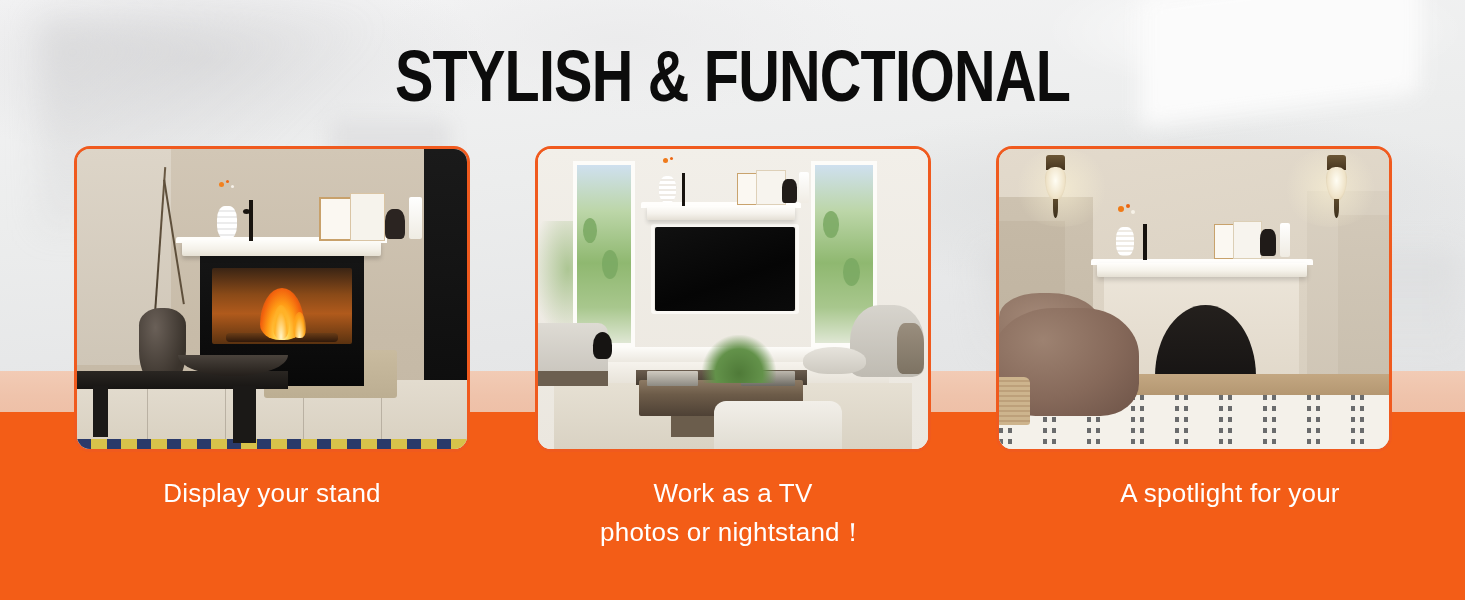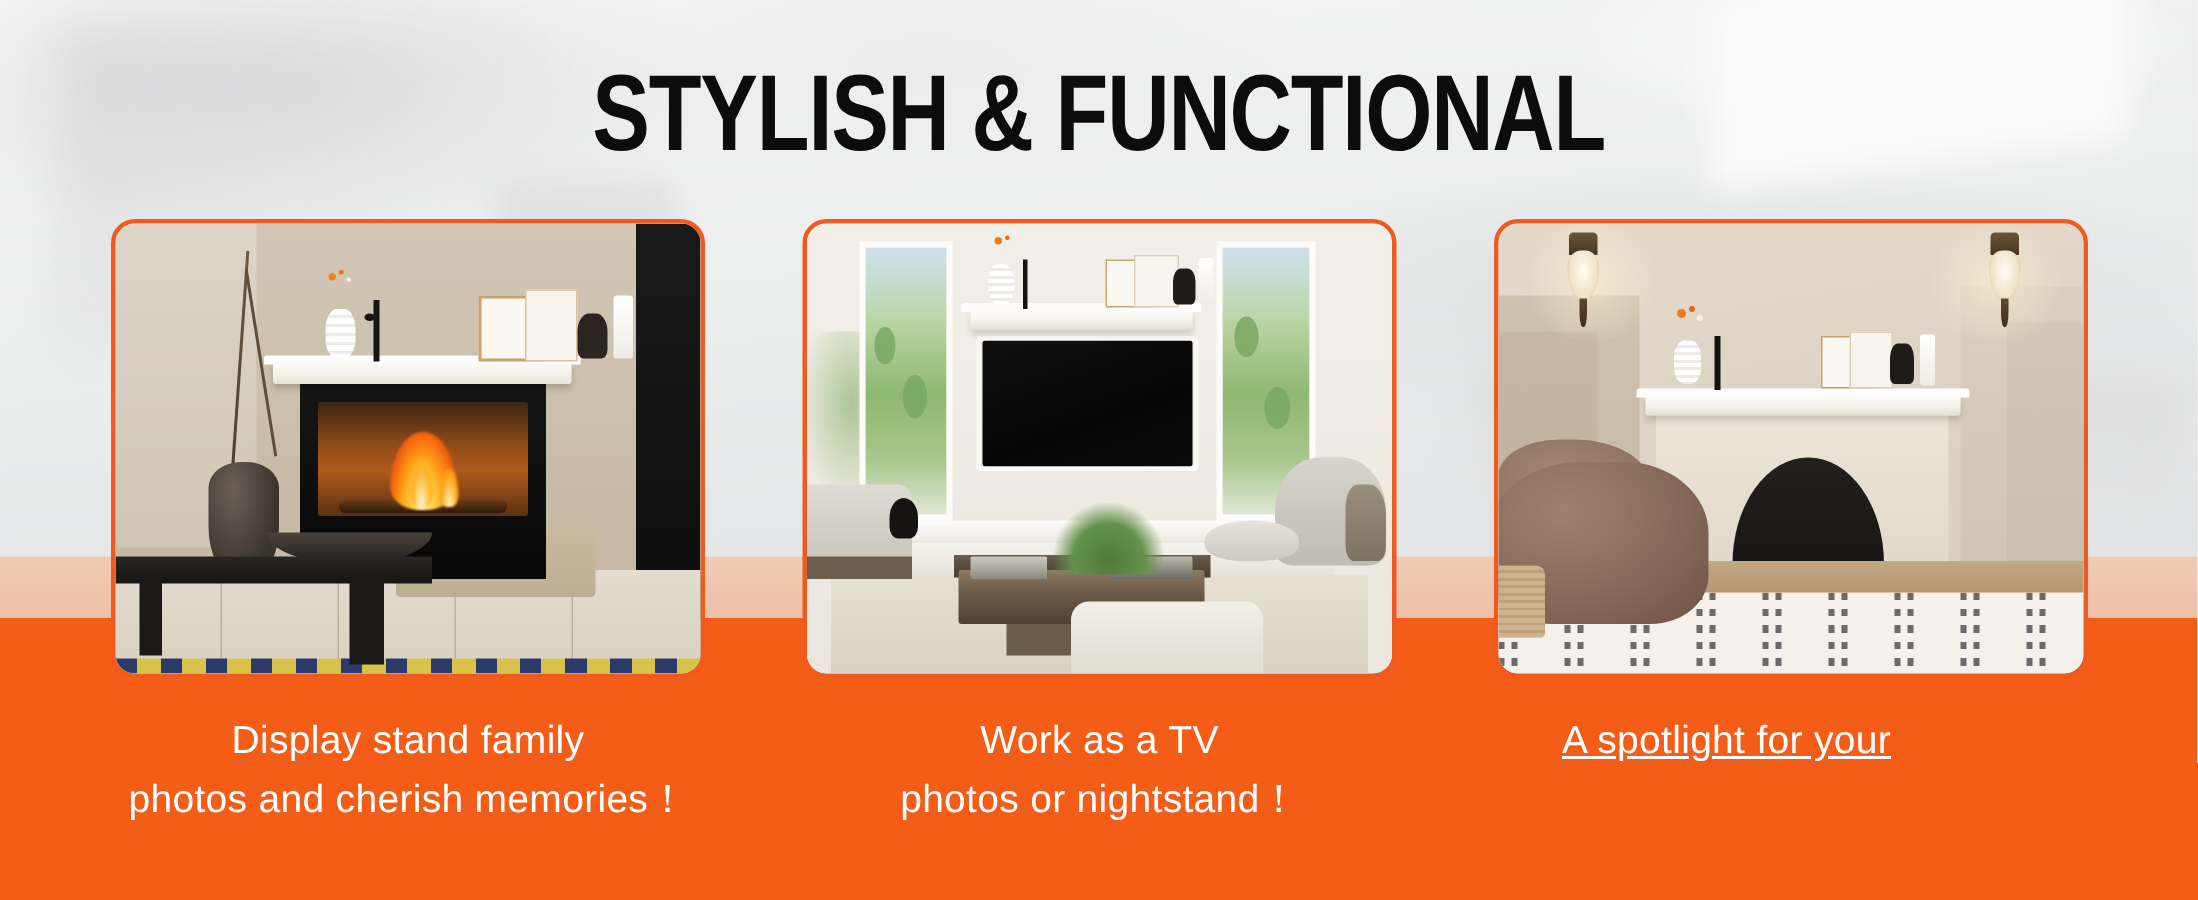--- a/index.html
+++ b/index.html
@@ -264,21 +264,21 @@
   .s3 .d3-sculpt{position:absolute;left:67%;top:26.5%;width:4%;height:9%;
     background:#201b18;border-radius:35% 35% 18% 18%;}
   .s3 .d3-candle{position:absolute;left:72%;top:24.5%;width:2.6%;height:11.5%;
     background:linear-gradient(180deg,#fff,#efebe2);border-radius:2px;}
 
   
   .caption{position:absolute;width:430px;text-align:center;color:#fff;
     font-size:26px;line-height:39px;font-weight:normal;letter-spacing:.2px;}
   .c1{left:57px;top:474px;}
   .c2{left:518px;top:474px;}
-  .c3{left:936px;top:474px;text-decoration:underline;}
+  .c3{left:1015px;top:474px;}
 </style>
 </head>
 <body>
 
 <div class="banner">
 
   <div class="bg-top">
     <div class="bg-blur-a"></div>
     <div class="bg-blur-b"></div>
     <div class="bg-blur-c"></div>
@@ -412,22 +412,21 @@
       <div class="floor3"></div>
       <div class="rug3"></div>
       <div class="rug3-p"></div>
       <div class="beanbag-back"></div>
       <div class="beanbag"></div>
       <div class="basket"></div>
     </div>
   </div>
 
   <div class="caption c1">
-    <div>Display stand family</div>
-    <div>photos and cherish memories！</div>
+    <div>Display your stand</div>
   </div>
   <div class="caption c2">
     <div>Work as a TV</div>
     <div>photos or nightstand！</div>
   </div>
   <div class="caption c3">
     <div>A spotlight for your</div>
   </div>
 
 </div>

